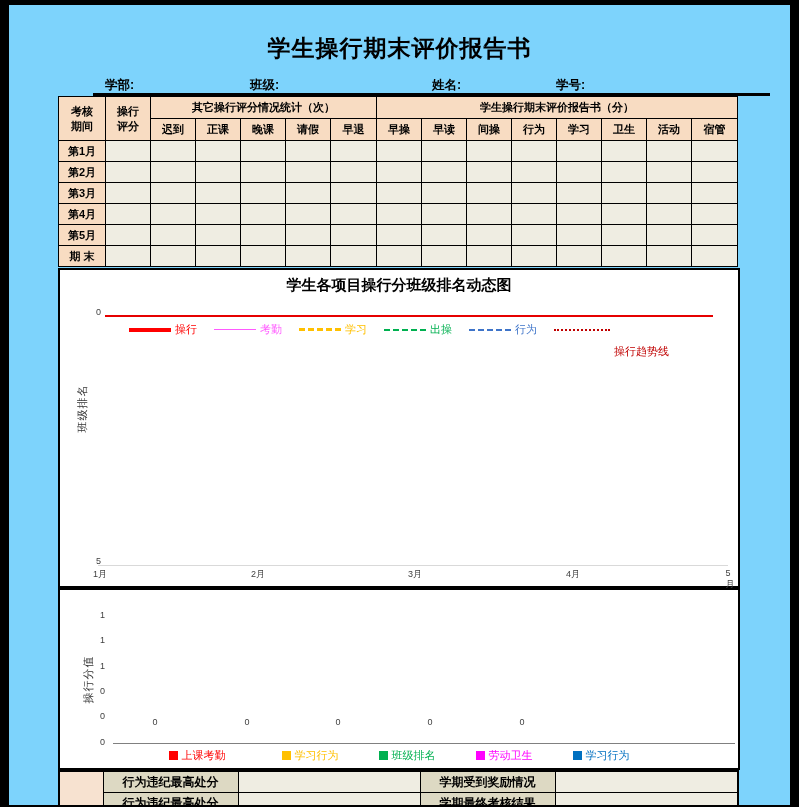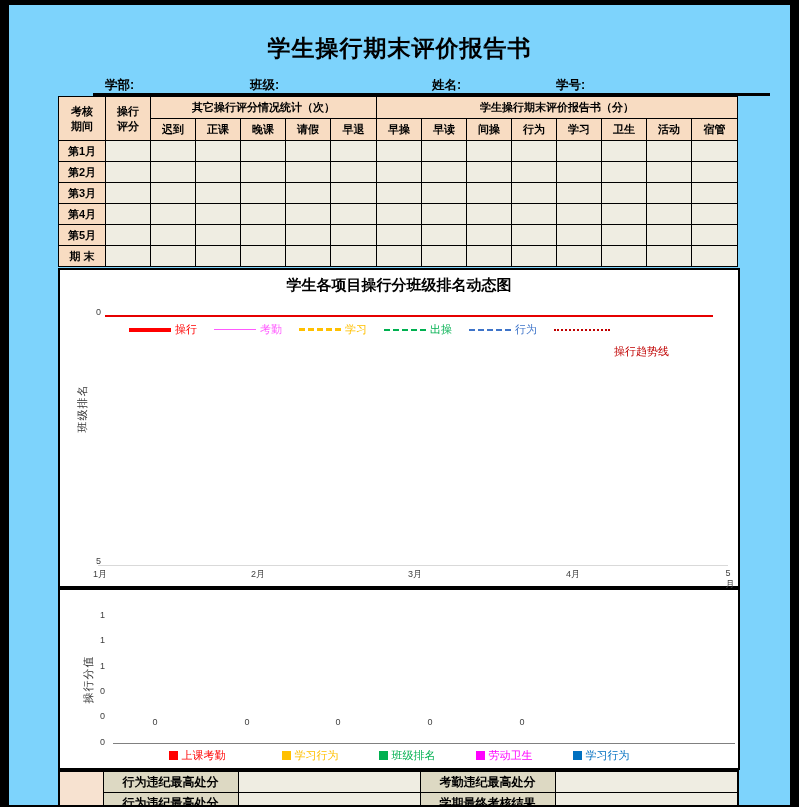--- a/index.html
+++ b/index.html
@@ -336,21 +336,21 @@
         <col style="width:135px">
         <col style="width:182px">
         <col style="width:135px">
         <col style="width:183px">
     </colgroup>
     <tbody>
         <tr>
       <td rowspan="2" class="fcolA"></td>
       <td class="flabel">行为违纪最高处分</td>
       <td class="fvalue"></td>
-      <td class="flabel">考勤违纪最高处分</td>
+      <td class="flabel">学期受到奖励情况</td>
       <td class="fvalue"></td>
     </tr>
     <tr>
       <td class="flabel">行为违纪最高处分</td>
       <td class="fvalue"></td>
       <td class="flabel">学期最终考核结果</td>
       <td class="fvalue"></td>
     </tr>
   </tbody>
     </table>

